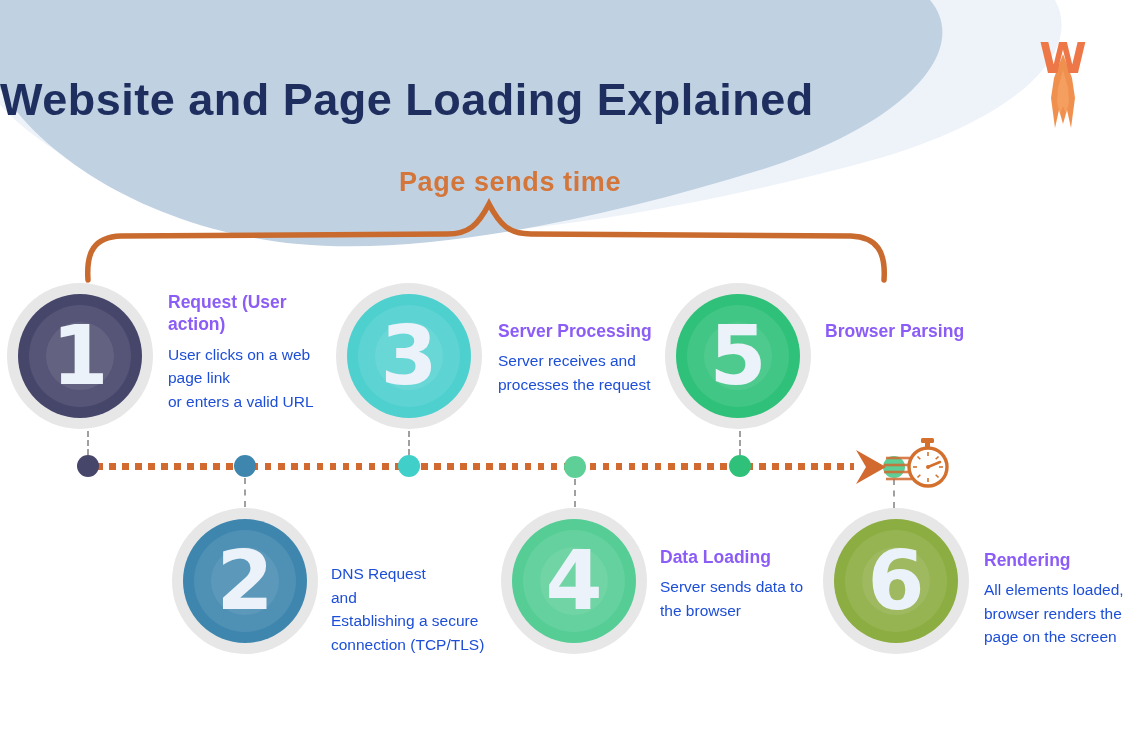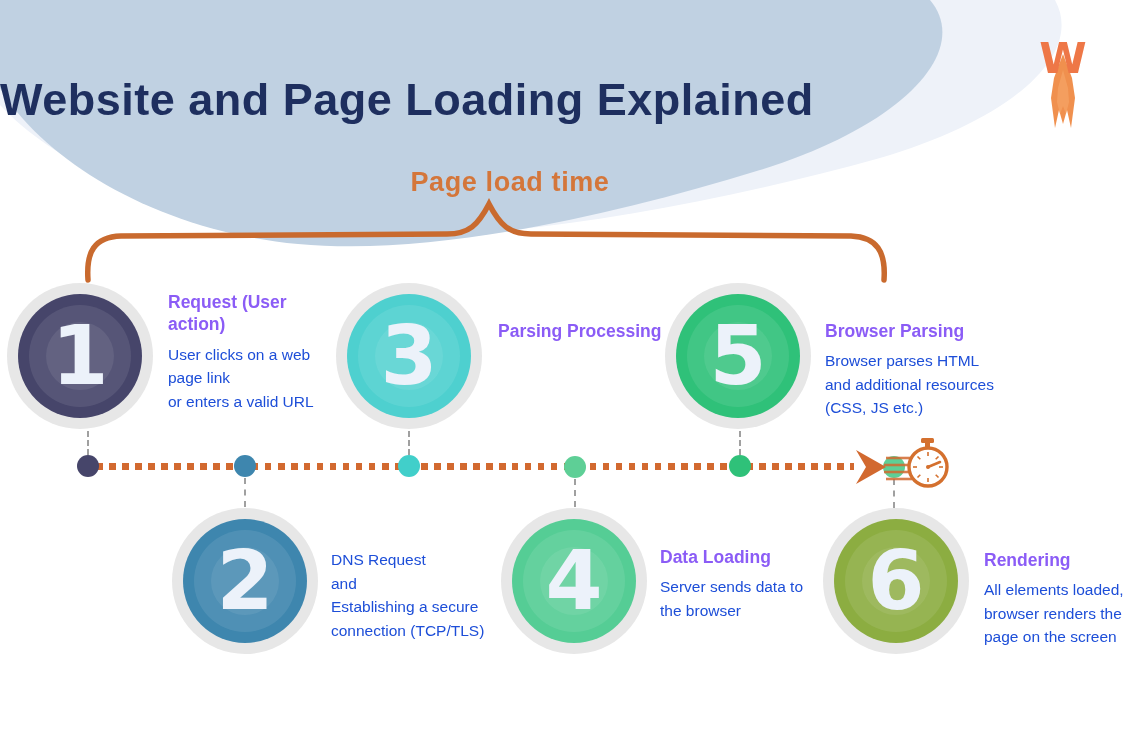--- a/index.html
+++ b/index.html
@@ -55,21 +55,21 @@
   
   .step-text{position:absolute;z-index:2;}
   .st-title{
     font-size:17.5px;font-weight:bold;color:#8b5cf6;line-height:1.28;
     white-space:pre-line;
   }
   .st-desc{
     margin-top:7px;font-size:15.5px;color:#1d4ed8;line-height:1.52;
     white-space:pre-line;
   }
-  .tight .st-desc{margin-top:2px;}
+  .tight .st-desc{margin-top:16px;}
 
   .overlay-svg{position:absolute;left:0;top:0;z-index:4;pointer-events:none;}
 </style>
 </head>
 <body>
 
 <div class="canvas">
 
   <svg class="bg-svg" width="1136" height="754" viewBox="0 0 1136 754">
     <path d="M0,0 L1055,0 C1085,55 1010,120 880,158 C700,208 500,242 360,236 C210,229 70,180 0,105 Z" fill="#eef2f9"></path>
@@ -77,21 +77,21 @@
   </svg>
 
   <div class="page-title">Website and Page Loading Explained</div>
 
   <svg class="logo-svg" width="54" height="94" viewBox="0 0 54 94">
     <polygon points="27,14 18,38 15,58 19,88 23,70 27,84 31,70 35,88 39,58 36,38" fill="#ef8a45" opacity="0.95"></polygon>
     <polygon points="27,30 22,48 21,62 24,74 27,66 30,74 33,62 32,48" fill="#f6a96b" opacity="0.6"></polygon>
     <text x="27" y="33" text-anchor="middle" font-family="DejaVu Sans, sans-serif" font-weight="bold" font-size="43" fill="#ee7747">W</text>
   </svg>
 
-  <div class="brace-label">Page load time</div>
+  <div class="brace-label">Page sends time</div>
 
   <div class="dotline"></div>
 
   <div class="connector" style="left:87px;top:431px;height:24px;"></div>
   <div class="connector" style="left:244px;top:478px;height:29px;"></div>
   <div class="connector" style="left:408px;top:431px;height:24px;"></div>
   <div class="connector" style="left:574px;top:479px;height:28px;"></div>
   <div class="connector" style="left:739px;top:431px;height:24px;"></div>
   <div class="connector" style="left:893px;top:479px;height:29px;"></div>
 
@@ -114,33 +114,32 @@
 page link
 or enters a valid URL</div>
   </div>
 
   <div class="circle-wrap" style="left:336px;top:283px;">
     <div class="circle s3">
         <span class="num">3</span>
       </div>
   </div>
   <div class="step-text" style="left:498px;top:320px;width:180px;">
-    <div class="st-title">Parsing Processing</div>
+    <div class="st-title">Server Processing</div>
+    <div class="st-desc">Server receives and
+processes the request</div>
   </div>
 
   <div class="circle-wrap" style="left:665px;top:283px;">
     <div class="circle s5">
         <span class="num">5</span>
       </div>
   </div>
   <div class="step-text" style="left:825px;top:320px;width:190px;">
     <div class="st-title">Browser Parsing</div>
-    <div class="st-desc">Browser parses HTML
-and additional resources
-(CSS, JS etc.)</div>
   </div>
 
   <div class="circle-wrap" style="left:172px;top:508px;">
     <div class="circle s2">
         <span class="num">2</span>
       </div>
   </div>
   <div class="step-text tight" style="left:331px;top:546px;width:165px;">
     <div class="st-desc">DNS Request
 and

